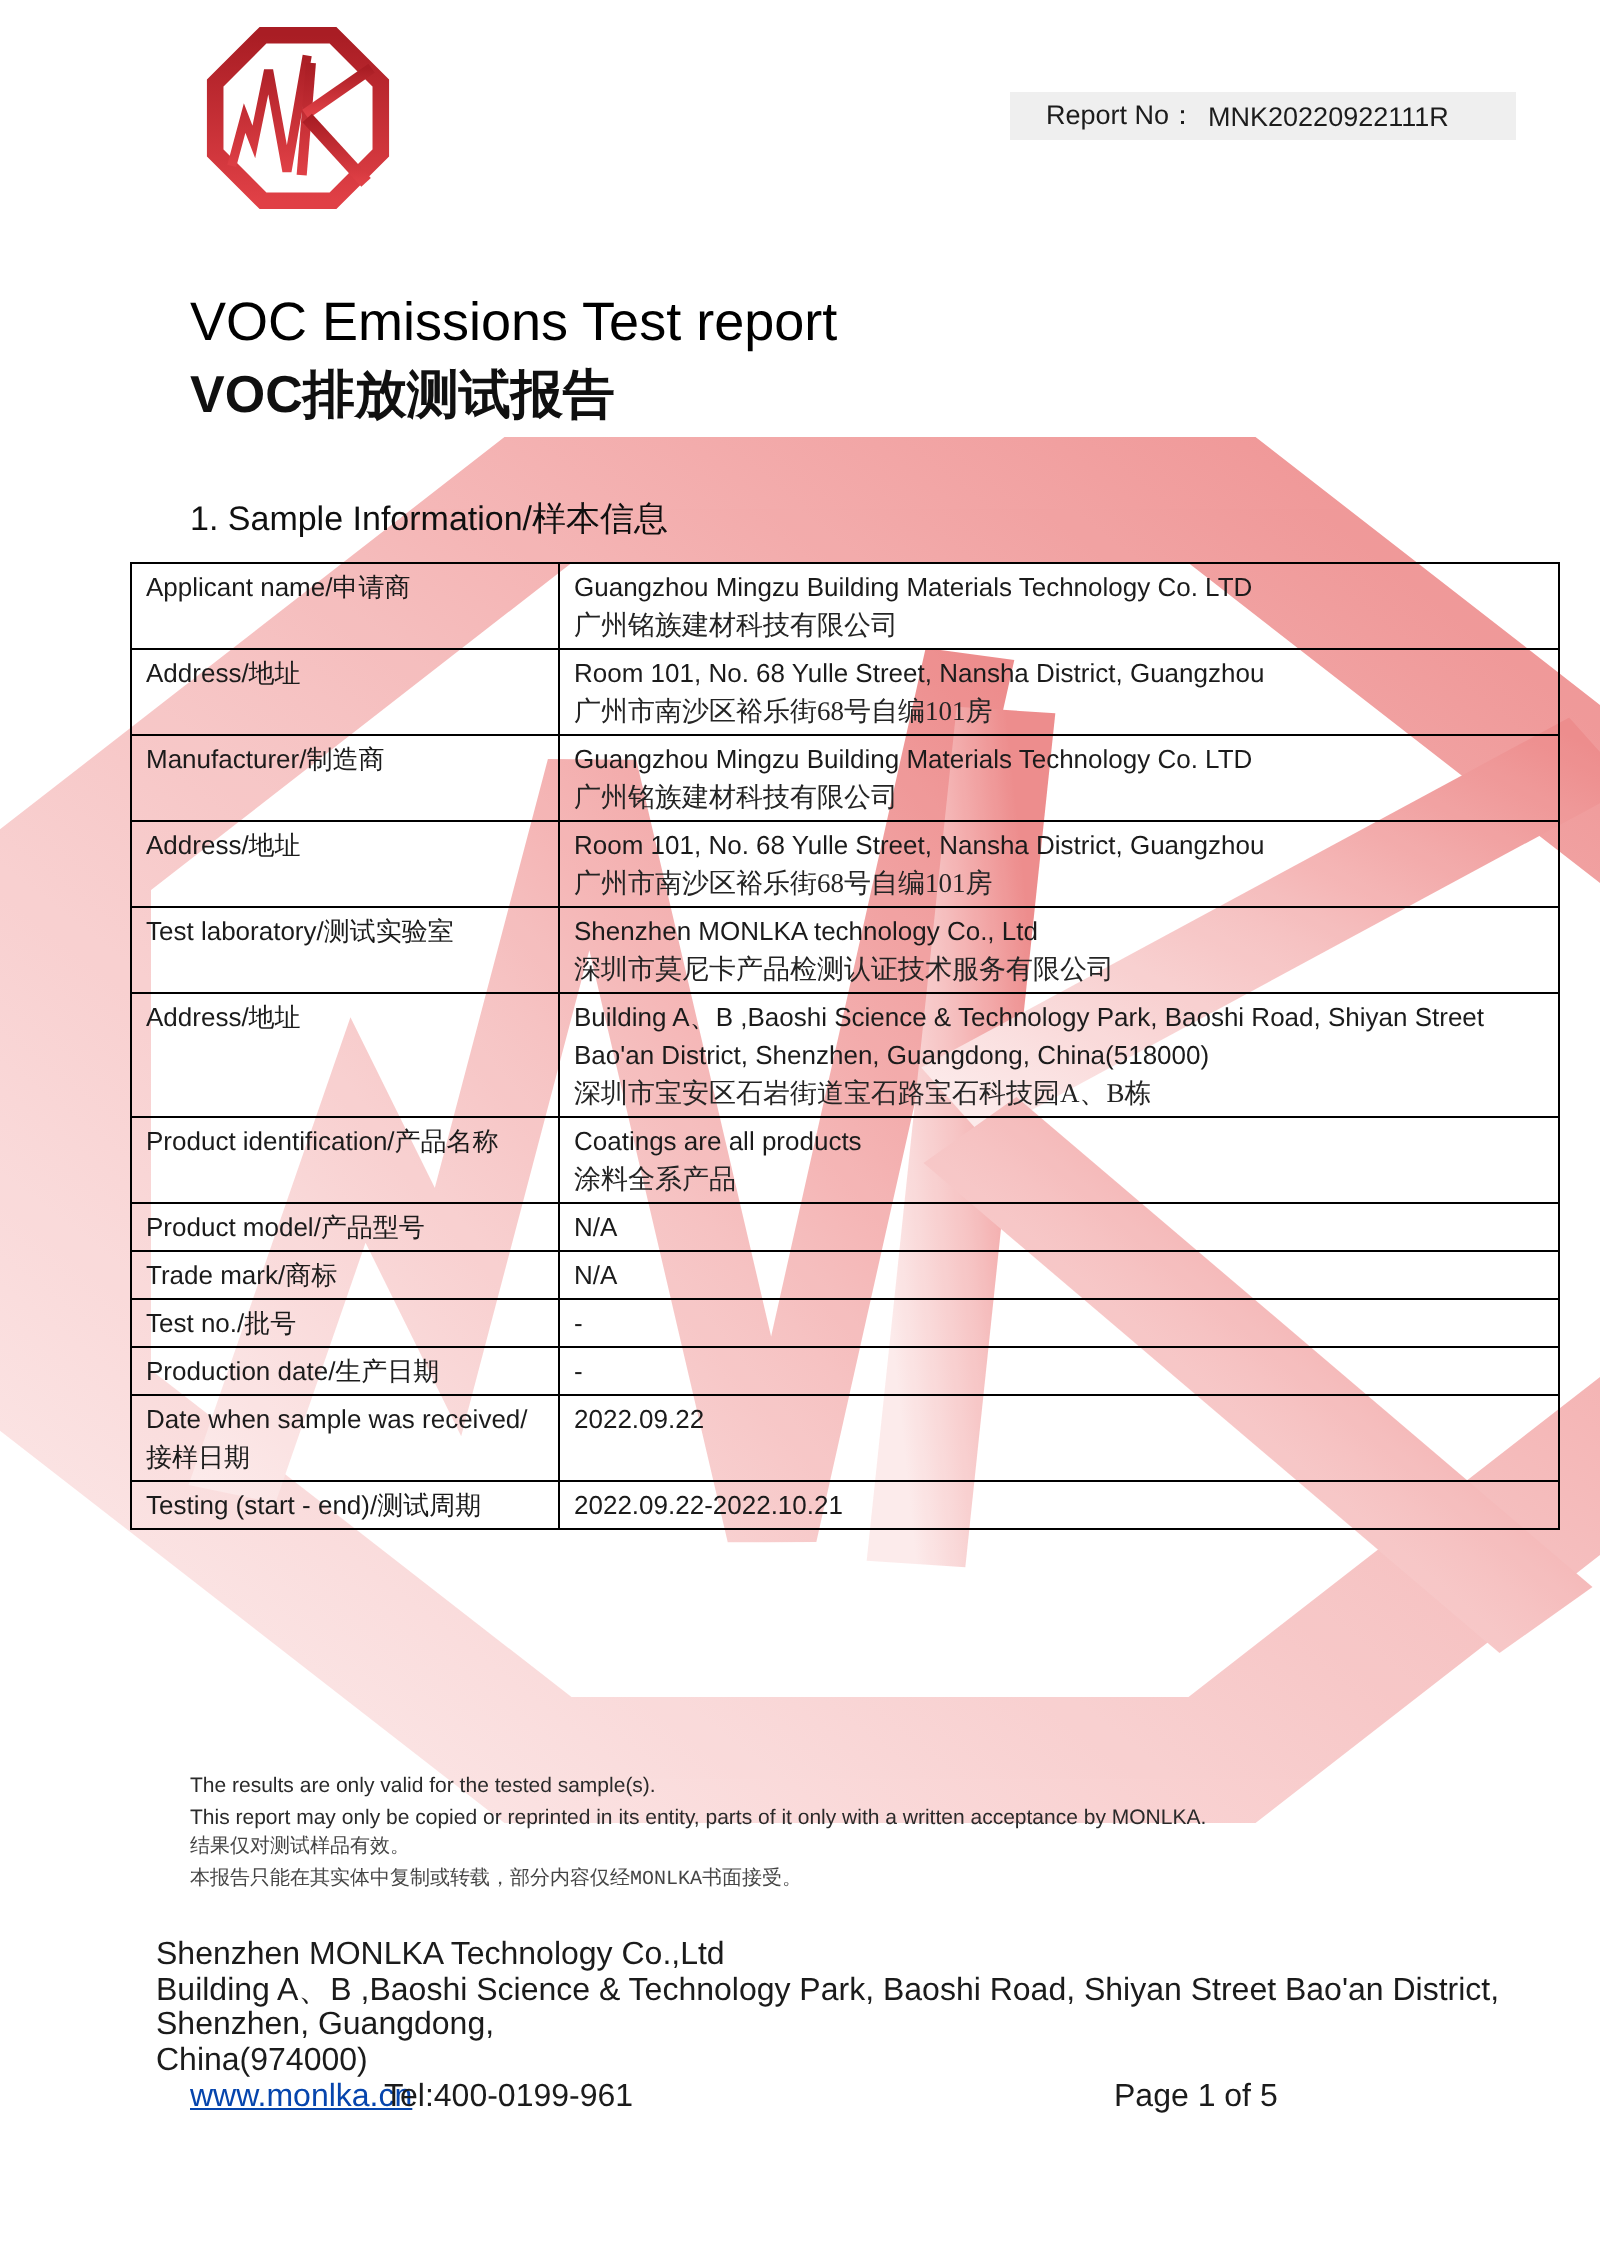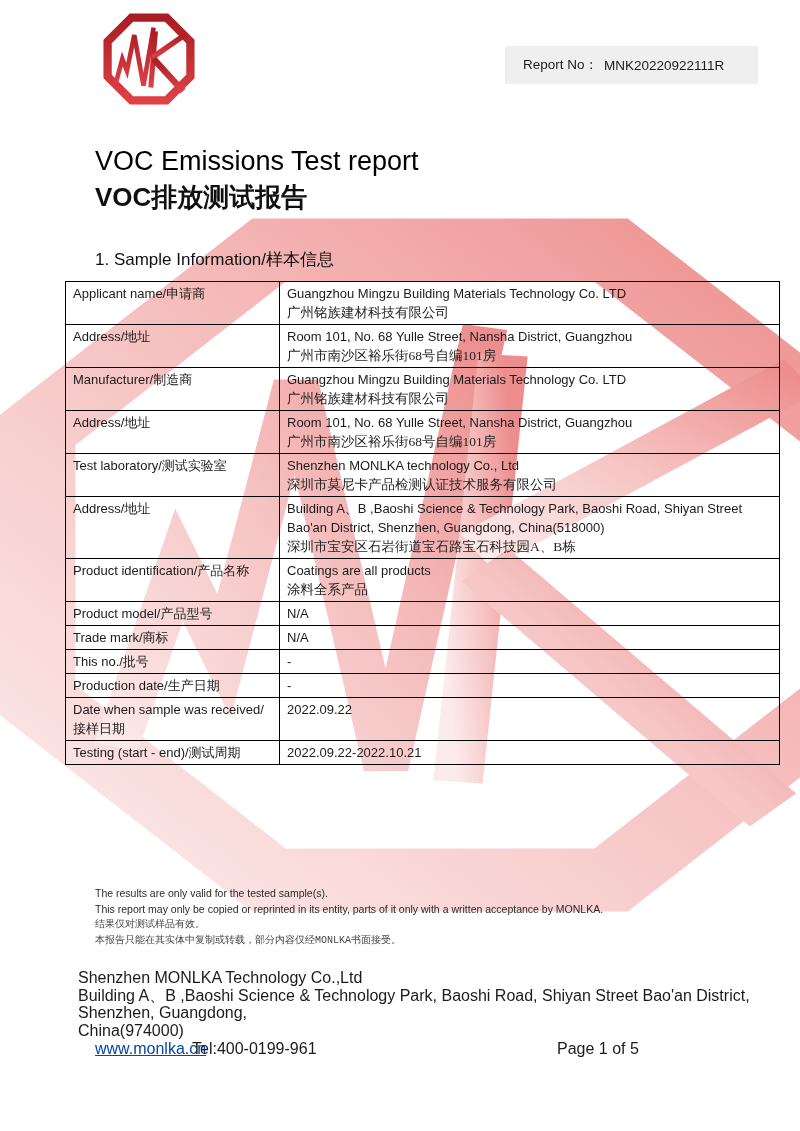--- a/index.html
+++ b/index.html
@@ -3,21 +3,21 @@
 <meta charset="utf-8">
 <style>
   html,body{margin:0;padding:0;background:#fff;}
   #page{
     position:relative;width:800px;height:1131px;background:#ffffff;
     overflow:hidden;font-family:"Liberation Sans",sans-serif;color:#1d1d1d;
   }
   
   #logo{position:absolute;left:103px;top:13px;width:92px;height:92px;}
   #reportNoBox{
-    position:absolute;left:505px;top:46px;width:253px;height:38px;
+    position:absolute;left:505px;top:46px;width:253px;height:24px;
     background:#efefef;display:flex;align-items:center;padding-left:18px;
     box-sizing:border-box;font-size:13.5px;color:#1c1c1c;white-space:nowrap;
   }
   #reportNoBox .val{margin-left:6px;}
   
   #titleEn{position:absolute;left:95px;top:146px;font-size:27px;font-weight:400;color:#000000;}
   #titleZh{position:absolute;left:95px;top:180px;font-size:26px;font-weight:700;color:#101010;
            font-family:"Liberation Sans",sans-serif;}
   #sectionHeading{position:absolute;left:95px;top:248px;font-size:17px;font-weight:400;color:#101010;}
   
@@ -152,21 +152,21 @@
         </td>
       </tr>
       <tr>
         <td class="lbl">Trade mark/商标</td>
         <td class="val">
           <div class="en">N/A</div>
 
         </td>
       </tr>
       <tr>
-        <td class="lbl">This no./批号</td>
+        <td class="lbl">Test no./批号</td>
         <td class="val">
           <div class="en">-</div>
 
         </td>
       </tr>
       <tr>
         <td class="lbl">Production date/生产日期</td>
         <td class="val">
           <div class="en">-</div>
 

